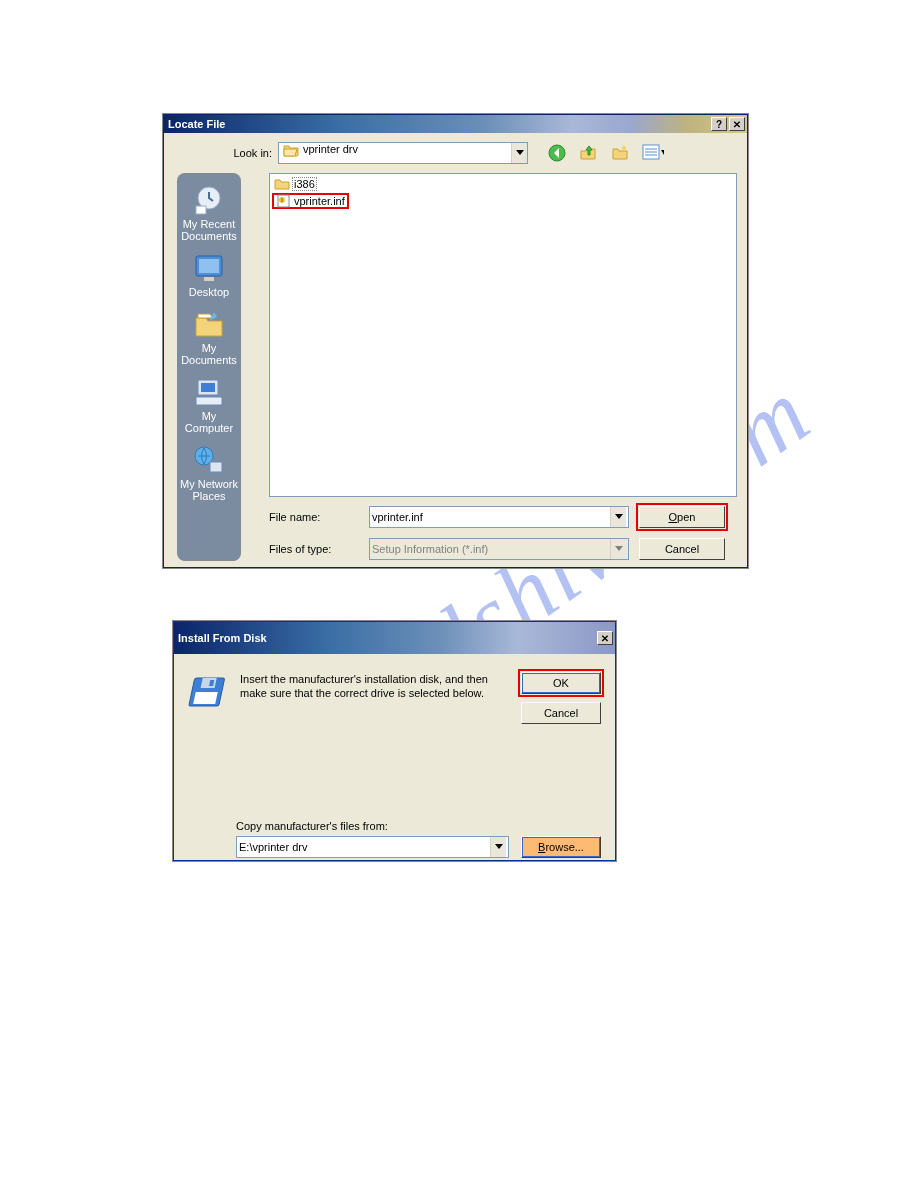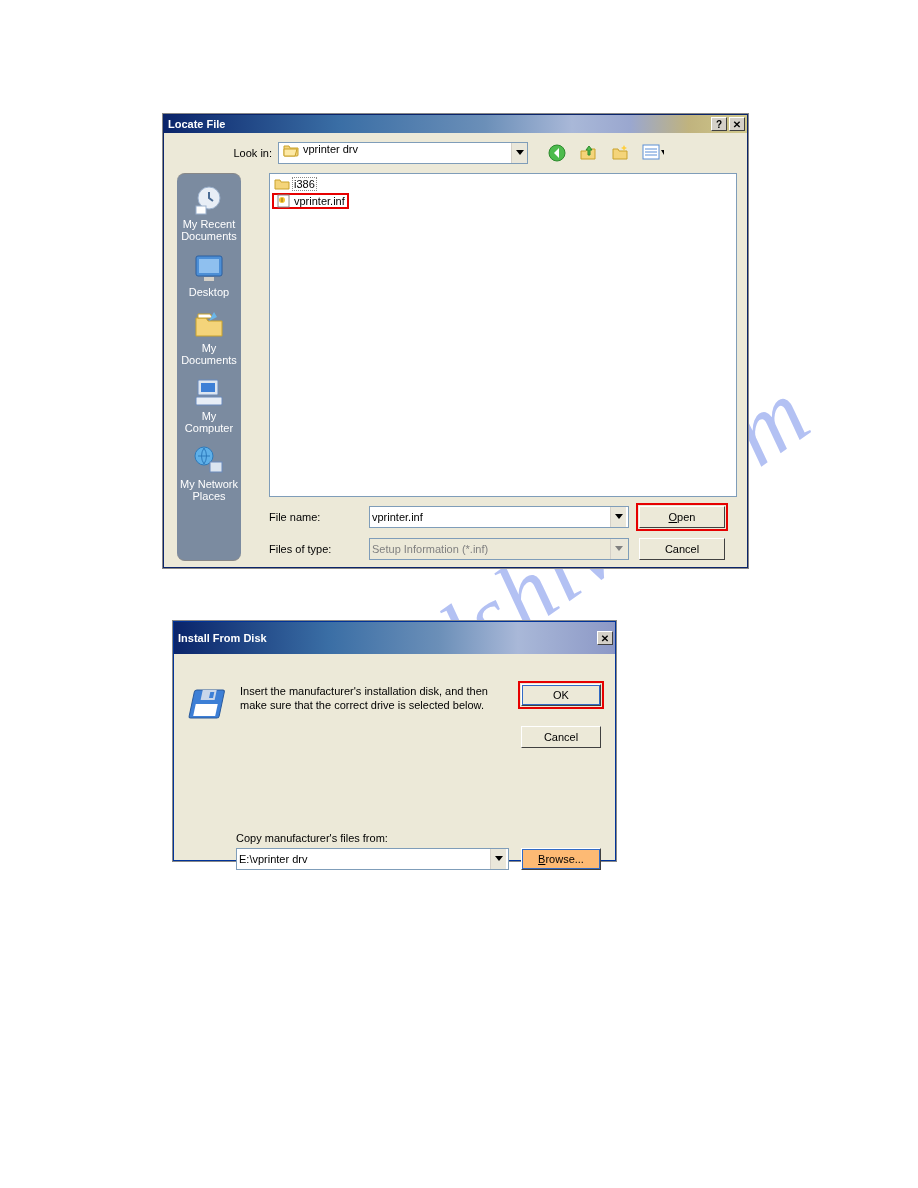--- a/index.html
+++ b/index.html
@@ -38,25 +38,25 @@
   .textcombo.disabled { background:#ece9d8; color:#808080; }
   .textcombo .dd { margin-left:auto; width:16px; height:100%; background:#eae7da; border-left:1px solid #d4d0c8; display:flex; align-items:center; justify-content:center; }
   .winbtn { height:22px; width:86px; background:#ece9d8; border:1px solid #fff; border-right-color:#404040; border-bottom-color:#404040; display:flex; align-items:center; justify-content:center; cursor:pointer; }
   .winbtn.hi { outline:2px solid #e60000; outline-offset:1px; }
   .ul1::first-letter { text-decoration: underline; }
 
   
   .dlg2 { position:absolute; left:173px; top:621px; width:443px; height:240px; background:#ece9d8; border:1px solid #003399; box-shadow:0 0 0 1px #888; }
   .titlebar2 { height:32px; background:linear-gradient(90deg,#0a246a 0%,#3a6ea5 35%,#6b8fb8 60%,#a9b8d8 78%,#8c98c6 100%); display:flex; align-items:center; padding:0 2px; }
   .titlebar2 .title { color:#fff; font-weight:bold; padding-left:2px; }
-  .d2-body { padding:18px 14px 14px 14px; position:relative; height: calc(100% - 18px); margin-top: 12px; }
+  .d2-body { padding:18px 14px 14px 14px; position:relative; height: calc(100% - 18px); }
   .d2-top { display:flex; }
   .disk-ic { width:46px; height:40px; flex-shrink:0; }
   .d2-msg { padding-left:6px; padding-right:10px; line-height:14px; flex:1; }
-  .d2-btns { display:flex; flex-direction:column; gap:20px;align-items:center; }
+  .d2-btns { display:flex; flex-direction:column; gap:8px;align-items:center; }
   .winbtn2 { height:22px; width:80px; background:#ece9d8; border:1px solid #fff; border-right-color:#404040; border-bottom-color:#404040; display:flex; align-items:center; justify-content:center; cursor:pointer; }
   .winbtn2.hi { outline:2px solid #e60000; outline-offset:1px; box-shadow: inset 0 0 0 1px #316ac5; }
   .d2-bottom { position:absolute; left:62px; right:14px; bottom:16px; }
   .d2-bottom .lbl2 { margin-bottom:4px; }
   .d2-bottom-row { display:flex; gap:12px; }
   .textcombo2 { height:22px; flex:1; max-width:280px; background:#fff; border:1px solid #7f9db9; display:flex; align-items:center; padding:0 2px; }
   .textcombo2 .dd { margin-left:auto; width:16px; height:100%; background:#eae7da; border-left:1px solid #d4d0c8; display:flex; align-items:center; justify-content:center; }
   .winbtn3 { height:22px; width:80px; background:#fdba74; border:1px solid #fff; border-right-color:#404040; border-bottom-color:#404040; display:flex; align-items:center; justify-content:center; cursor:pointer; box-shadow: inset 0 0 0 1px #316ac5; }
 
   

